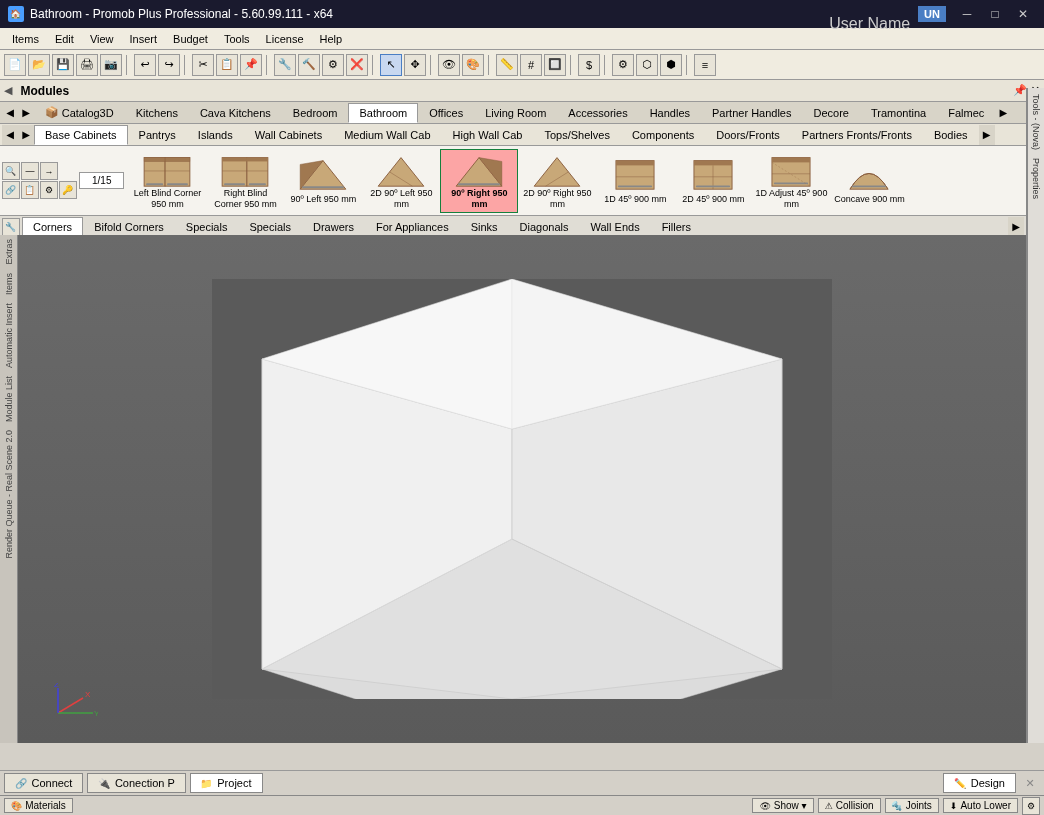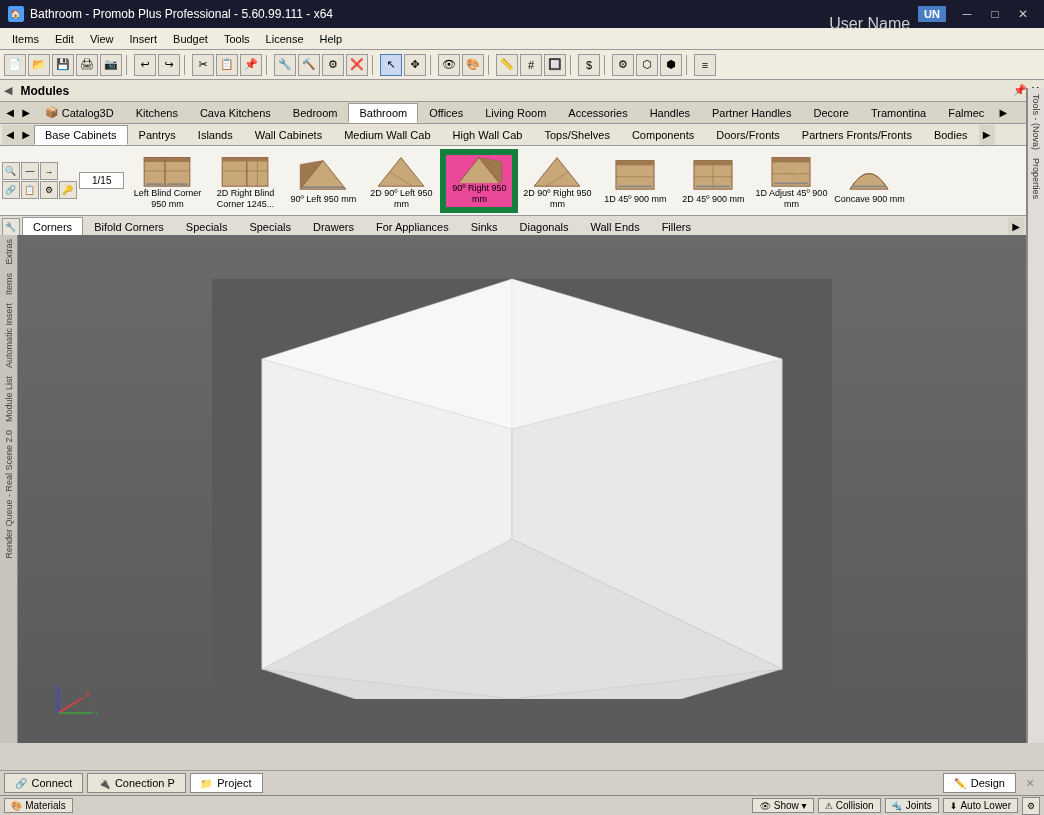--- a/index.html
+++ b/index.html
@@ -408,35 +408,36 @@
           <line x1="2" y1="22" x2="24" y2="22" stroke="#8b6040" stroke-width="0.5"></line>
           <line x1="24" y1="22" x2="50" y2="22" stroke="#8b6040" stroke-width="0.5"></line>
           <rect x="4" y="35" width="18" height="2" fill="#888" rx="1"></rect>
           <rect x="26" y="35" width="22" height="2" fill="#888" rx="1"></rect>
         </svg>
       </div>
       <span class="item-label">Left Blind Corner 950 mm</span>
     </div>
 
 
-
     <div class="item-cell">
       <div class="item-thumb">
         <svg class="cab-svg" viewBox="0 0 52 42">
           <rect x="2" y="8" width="26" height="30" fill="#c8a878" stroke="#8b6040" stroke-width="1"></rect>
           <rect x="28" y="8" width="22" height="30" fill="#c8a878" stroke="#8b6040" stroke-width="1"></rect>
           <rect x="2" y="8" width="26" height="4" fill="#a07850"></rect>
           <rect x="28" y="8" width="22" height="4" fill="#a07850"></rect>
           <line x1="2" y1="22" x2="28" y2="22" stroke="#8b6040" stroke-width="0.5"></line>
           <line x1="28" y1="22" x2="50" y2="22" stroke="#8b6040" stroke-width="0.5"></line>
-          <line x1="39" y1="12" x2="39" y2="38" stroke="#8b6040" stroke-width="0.5"></line>
-        </svg>
-      </div>
-      <span class="item-label">2D Right Blind Corner 1245...</span>
-    </div>
+          <rect x="4" y="35" width="22" height="2" fill="#888" rx="1"></rect>
+          <rect x="30" y="35" width="18" height="2" fill="#888" rx="1"></rect>
+        </svg>
+      </div>
+      <span class="item-label">Right Blind Corner 950 mm</span>
+    </div>
+
 
     <div class="item-cell">
       <div class="item-thumb">
         <svg class="cab-svg" viewBox="0 0 52 42">
           <polygon points="26,8 2,38 50,38" fill="#c8a878" stroke="#8b6040" stroke-width="1"></polygon>
           <polygon points="26,8 2,12 2,38" fill="#a07850" stroke="#8b6040" stroke-width="0.5"></polygon>
           <rect x="4" y="35" width="44" height="2" fill="#888" rx="1"></rect>
         </svg>
       </div>
       <span class="item-label">90º Left 950 mm</span>
@@ -445,21 +446,21 @@
     <div class="item-cell">
       <div class="item-thumb">
         <svg class="cab-svg" viewBox="0 0 52 42">
           <polygon points="26,8 2,38 50,38" fill="#c8a878" stroke="#8b6040" stroke-width="1"></polygon>
           <line x1="14" y1="23" x2="38" y2="38" stroke="#8b6040" stroke-width="0.5"></line>
         </svg>
       </div>
       <span class="item-label">2D 90º Left 950 mm</span>
     </div>
 
-    <div class="item-cell" style="background:#ec4899; border:6px solid #15803d;">
+    <div class="item-cell" style="background:#fca5a5; border:1px solid #15803d;font-weight:bold;">
       <div class="item-thumb">
         <svg class="cab-svg" viewBox="0 0 52 42">
           <polygon points="26,8 2,38 50,38" fill="#c8a878" stroke="#8b6040" stroke-width="1"></polygon>
           <polygon points="26,8 50,12 50,38" fill="#a07850" stroke="#8b6040" stroke-width="0.5"></polygon>
           <rect x="4" y="35" width="44" height="2" fill="#888" rx="1"></rect>
         </svg>
       </div>
       <span class="item-label">90º Right 950 mm</span>
     </div>
 

